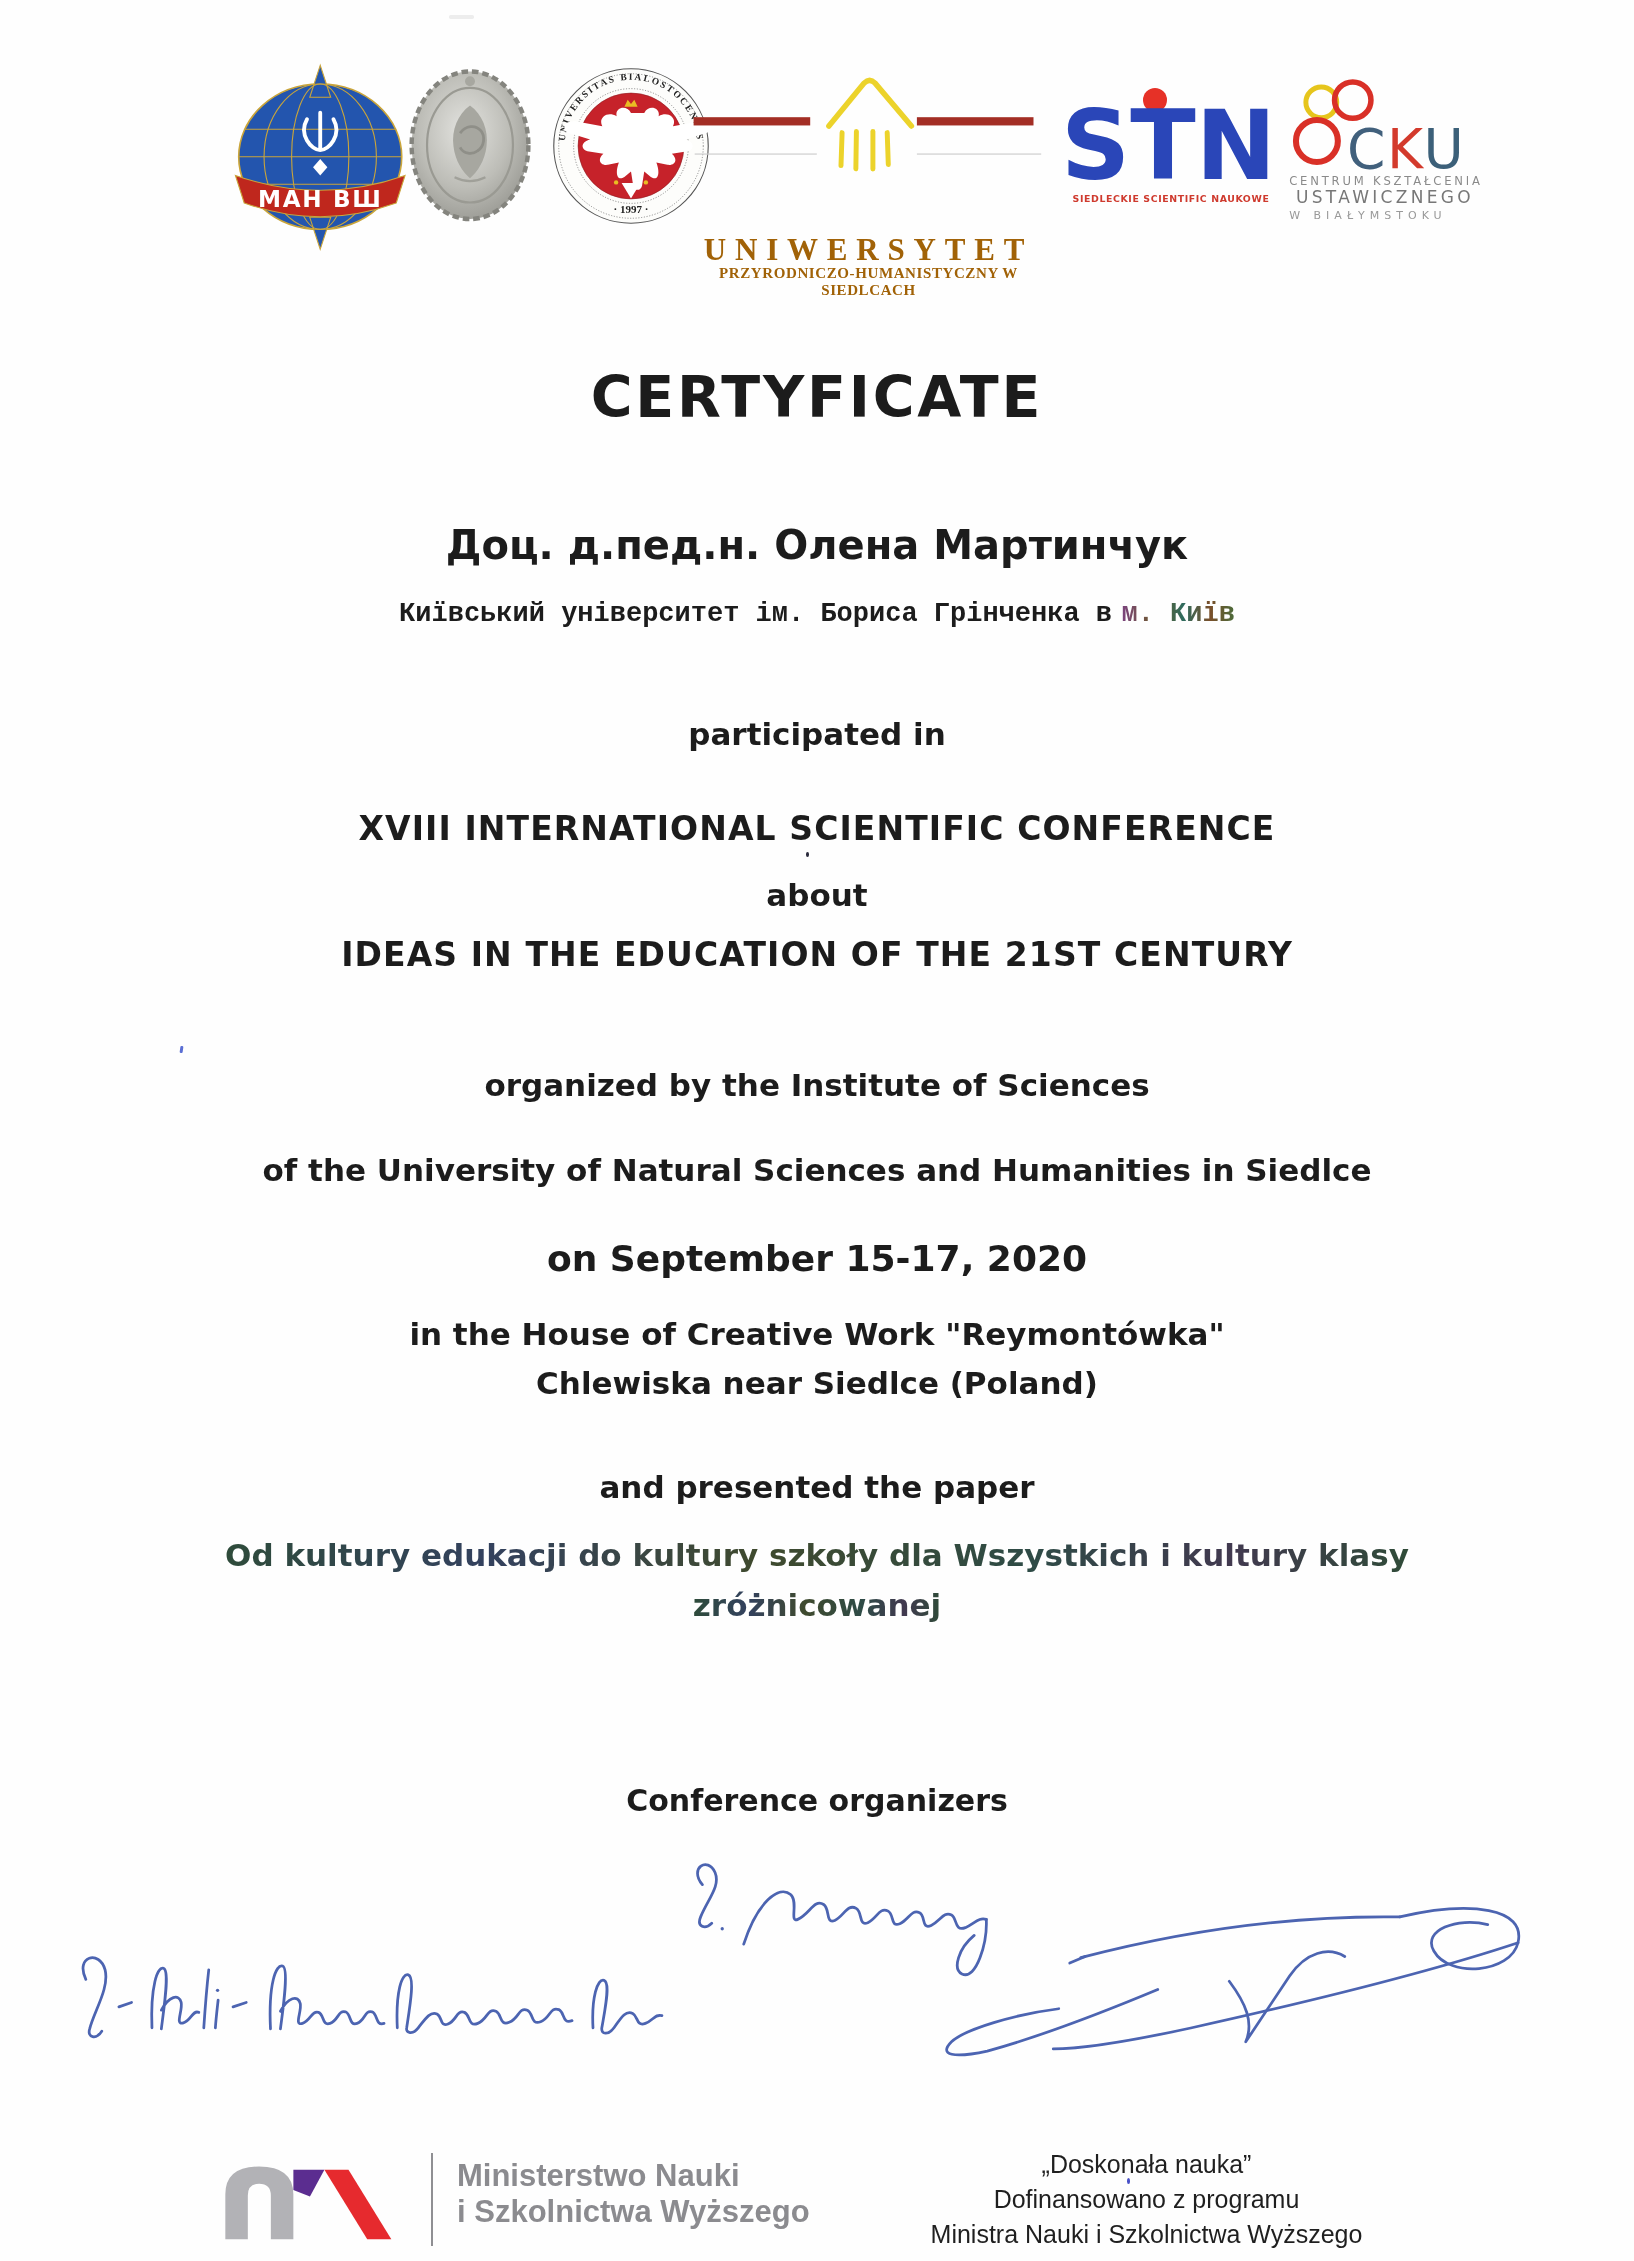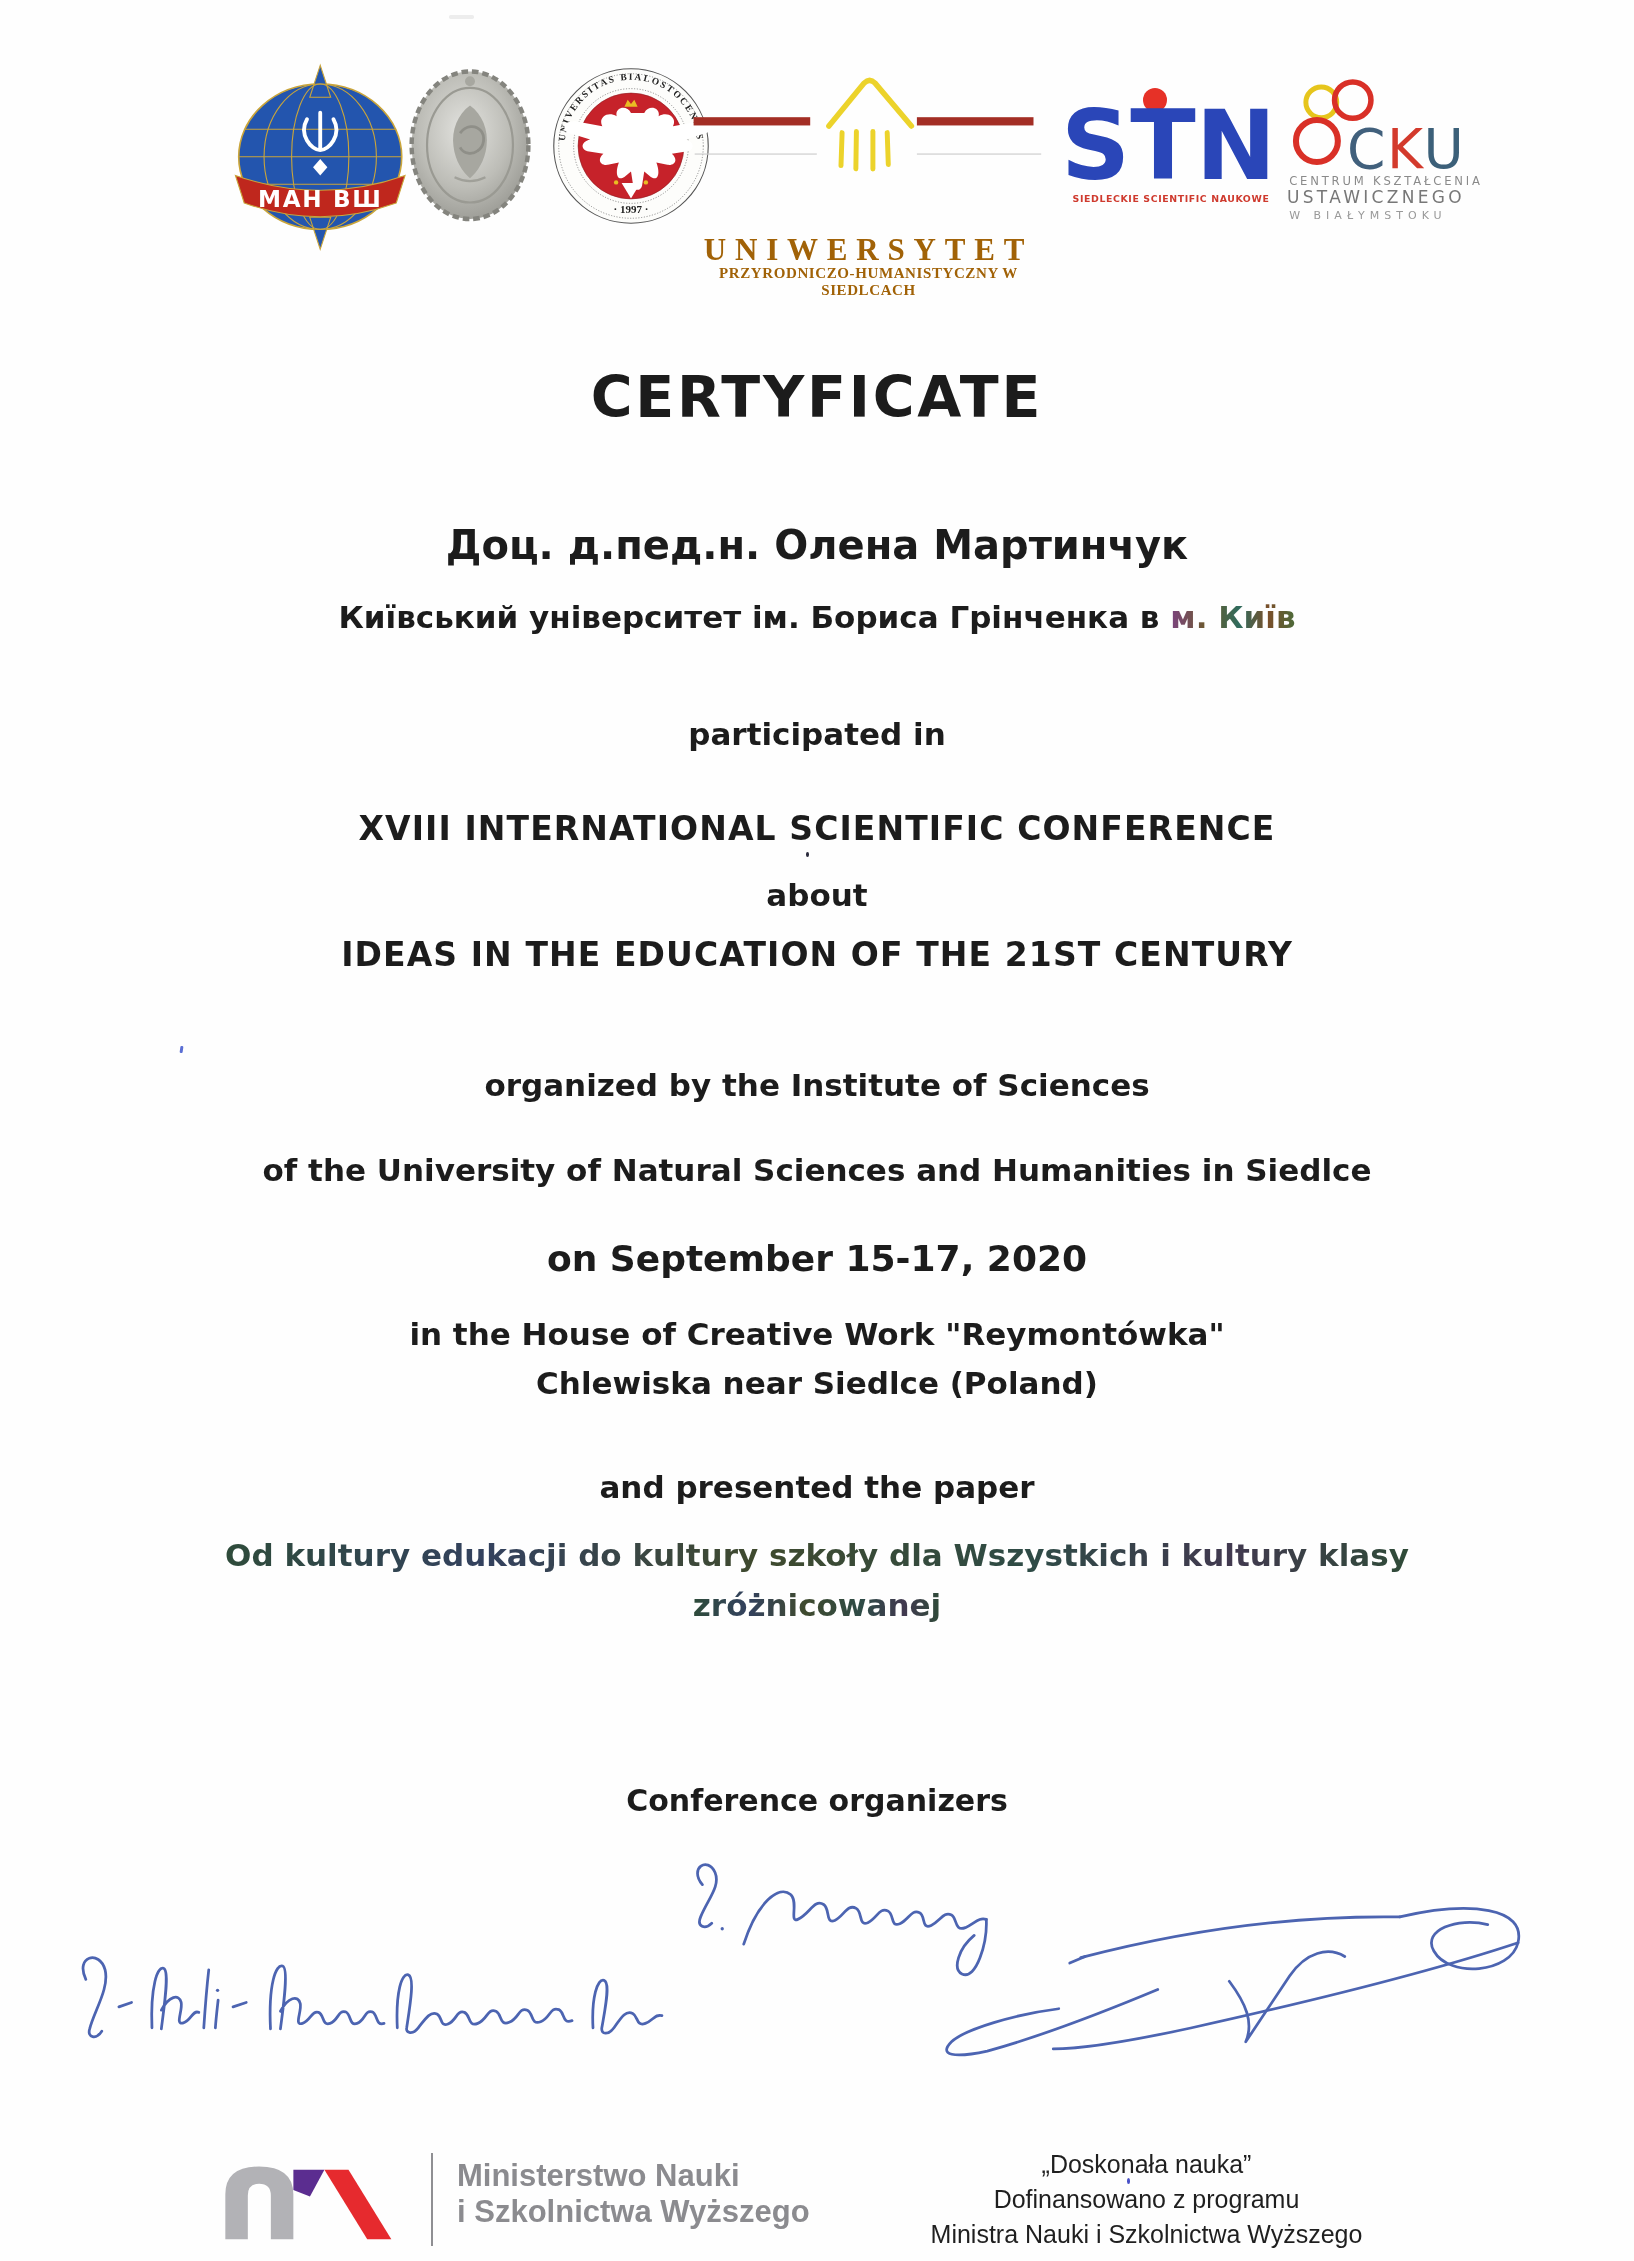--- a/index.html
+++ b/index.html
@@ -46,21 +46,21 @@
   .stn-word{
     position:absolute;left:0;top:12px;width:100%;
     font-size:96px;line-height:83px;font-weight:800;
     color:#2a46b8;letter-spacing:0px;text-align:left;
   }
   .stn-dot{position:absolute;left:82px;top:-5.5px;width:24px;height:24px;border-radius:50%;background:#e63127;}
   .stn-sub{position:absolute;left:0;top:100px;width:100%;text-align:center;font-size:9.4px;font-weight:700;color:#cf3a2e;letter-spacing:0.6px;}
   .cku-letters{position:absolute;left:60px;top:45px;font-size:55px;line-height:55px;font-weight:400;letter-spacing:1.7px;}
   .cku-c{color:#41607c;} .cku-k{color:#d33a2c;} .cku-u{color:#3c6079;}
   .cku-l1{position:absolute;left:2.2px;top:97px;font-size:11.6px;letter-spacing:2.8px;color:#8a8a8a;white-space:nowrap;}
-  .cku-l2{position:absolute;left:0;top:110px;font-size:17px;letter-spacing:3.3px;color:#777777;white-space:nowrap;text-align:right;}
+  .cku-l2{position:absolute;left:9px;top:110px;font-size:17px;letter-spacing:3.3px;color:#777777;white-space:nowrap;text-align:right;}
   .cku-l3{position:absolute;left:2.2px;top:132px;font-size:11px;letter-spacing:5px;color:#999999;white-space:nowrap;}
   
   .ministry-text{
     position:absolute;left:457px;top:2158px;
     font-family:"Liberation Sans", sans-serif;
     font-weight:700;font-size:31px;line-height:36px;color:#8b8b8f;
     white-space:nowrap;
   }
   .divider{position:absolute;left:431px;top:2153px;width:2.2px;height:93px;background:#8f8f93;}
   .funding{
@@ -161,21 +161,21 @@
       <div class="cku-l1">CENTRUM KSZTAŁCENIA</div>
       <div class="cku-l2">USTAWICZNEGO</div>
       <div class="cku-l3">W BIAŁYMSTOKU</div>
     </div>
   </header>
 
   <div class="cline title-line" style="top:364px;font-size:57px;">CERTYFICATE</div>
 
   <div class="cline" style="top:522px;font-size:40px;">Доц. д.пед.н. Олена Мартинчук</div>
 
-  <div class="cline" style="top:599px;font-size:31px;"><span>Київський університет ім. Бориса Грінченка в</span><span class="city-accent">м. Київ</span></div>
+  <div class="cline" style="top:599px;font-size:27px;font-family:Liberation Mono, monospace;"><span>Київський університет ім. Бориса Грінченка в</span><span class="city-accent">м. Київ</span></div>
 
   <div class="cline" style="top:716px;font-size:31px;">participated in</div>
 
   <div class="cline caps-line" style="top:809px;font-size:33px;">XVIII INTERNATIONAL SCIENTIFIC CONFERENCE</div>
 
   <div class="cline" style="top:877px;font-size:31px;">about</div>
 
   <div class="cline caps-line" style="top:935px;font-size:33px;">IDEAS IN THE EDUCATION OF THE 21ST CENTURY</div>
 
   <div class="cline" style="top:1067px;font-size:31px;">organized by the Institute of Sciences</div>

